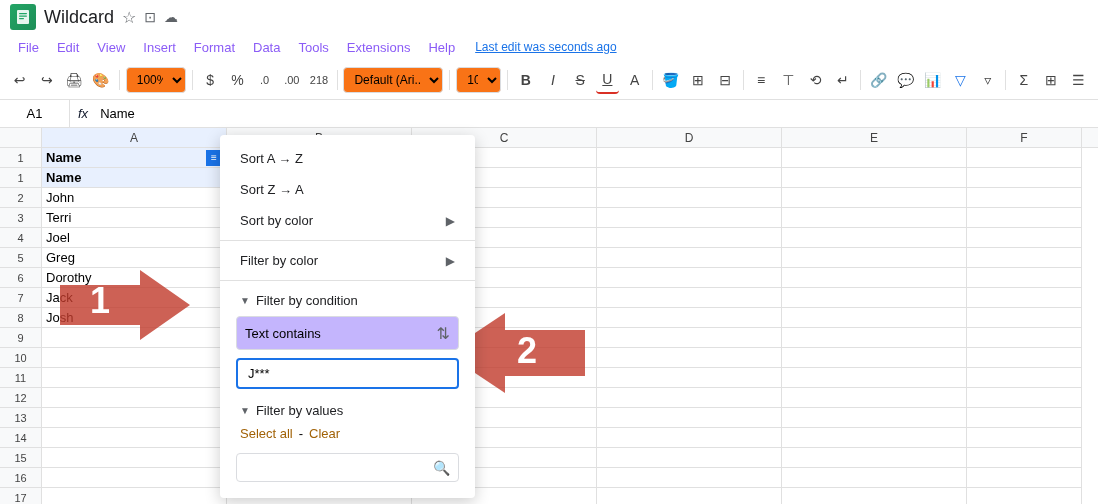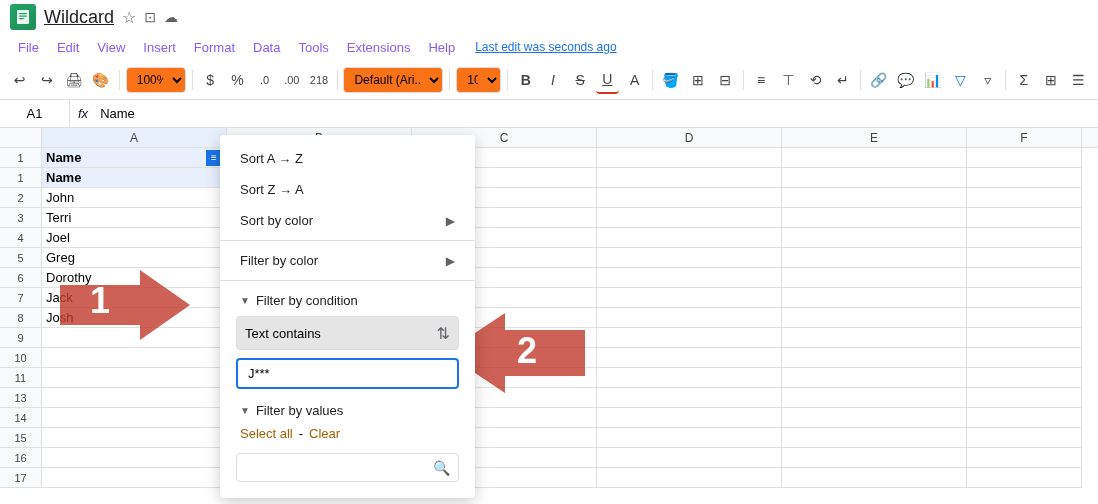--- a/index.html
+++ b/index.html
@@ -128,21 +128,21 @@
       display: flex; align-items: center; gap: 6px;
     }
     .dd-chevron { font-size: 10px; color: #5f6368; }
     .dd-arrow { font-size: 12px; color: #5f6368; }
 
     
     .filter-condition-select {
       margin: 4px 16px 8px;
       display: flex; align-items: center;
       border: 1px solid #dadce0; border-radius: 4px;
-      background: #e5e5e5; height: 34px;
+      background: #c4b5fd; height: 34px;
     }
     .filter-condition-select select {
       flex: 1; border: none; background: transparent;
       font-size: 13px; padding: 0 8px; outline: none; cursor: pointer;
       appearance: none;
     }
     .select-arrow { padding: 0 8px; color: #5f6368; font-size: 16px; }
 
     
     .filter-input-wrap {
@@ -185,21 +185,21 @@
 
 <div id="title-bar">
   <div class="sheets-logo">
     <svg width="16" height="16" viewBox="0 0 16 16">
         <rect x="2" y="1" width="12" height="14" rx="1" fill="white" opacity="0.9"></rect>
         <rect x="4" y="4" width="8" height="1.2" rx="0.6" fill="#23a566"></rect>
         <rect x="4" y="6.5" width="8" height="1.2" rx="0.6" fill="#23a566"></rect>
         <rect x="4" y="9" width="5" height="1.2" rx="0.6" fill="#23a566"></rect>
       </svg>
   </div>
-  <span style="font-size:18px;color:#202124;font-weight:400;text-decoration:underline;">Wildcard</span>
+  <span style="font-size:18px;color:#202124;font-weight:400;">Wildcard</span>
   <span style="color:#5f6368;font-size:16px;">☆</span>
   <span style="color:#5f6368;font-size:14px;">⊡</span>
   <span style="color:#5f6368;font-size:14px;">☁</span>
 </div>
 
 <div id="menu-bar">
   <span class="menu-item">File</span>
   <span class="menu-item">Edit</span>
   <span class="menu-item">View</span>
   <span class="menu-item">Insert</span>
@@ -386,20 +386,29 @@
       <div class="sheet-row">
         <div class="row-num">11</div>
         <div class="sheet-cell cell-a"></div>
         <div class="sheet-cell cell-b"></div>
         <div class="sheet-cell cell-c"></div>
         <div class="sheet-cell cell-d"></div>
         <div class="sheet-cell cell-e"></div>
         <div class="sheet-cell cell-f"></div>
       </div>
       <div class="sheet-row">
+        <div class="row-num">12</div>
+        <div class="sheet-cell cell-a"></div>
+        <div class="sheet-cell cell-b"></div>
+        <div class="sheet-cell cell-c"></div>
+        <div class="sheet-cell cell-d"></div>
+        <div class="sheet-cell cell-e"></div>
+        <div class="sheet-cell cell-f"></div>
+      </div>
+      <div class="sheet-row">
         <div class="row-num">13</div>
         <div class="sheet-cell cell-a"></div>
         <div class="sheet-cell cell-b"></div>
         <div class="sheet-cell cell-c"></div>
         <div class="sheet-cell cell-d"></div>
         <div class="sheet-cell cell-e"></div>
         <div class="sheet-cell cell-f"></div>
       </div>
       <div class="sheet-row">
         <div class="row-num">14</div>

